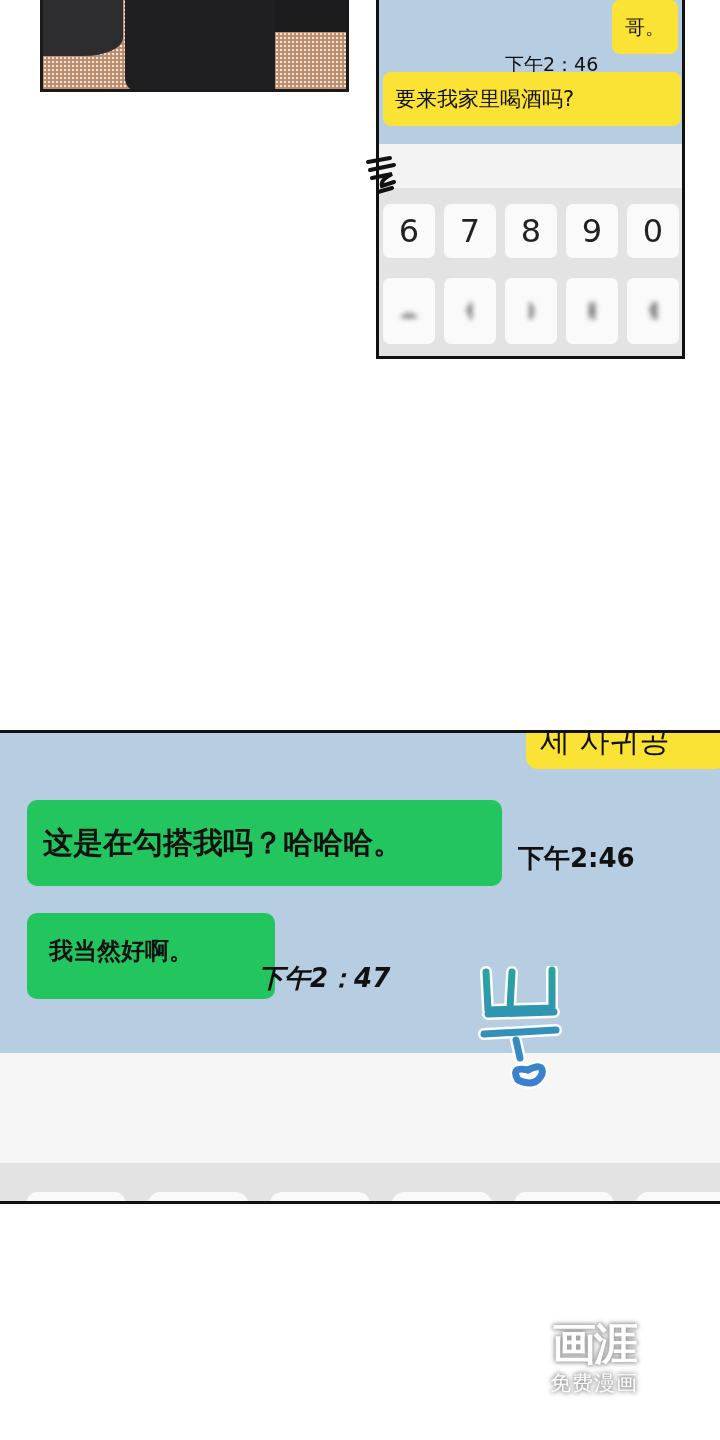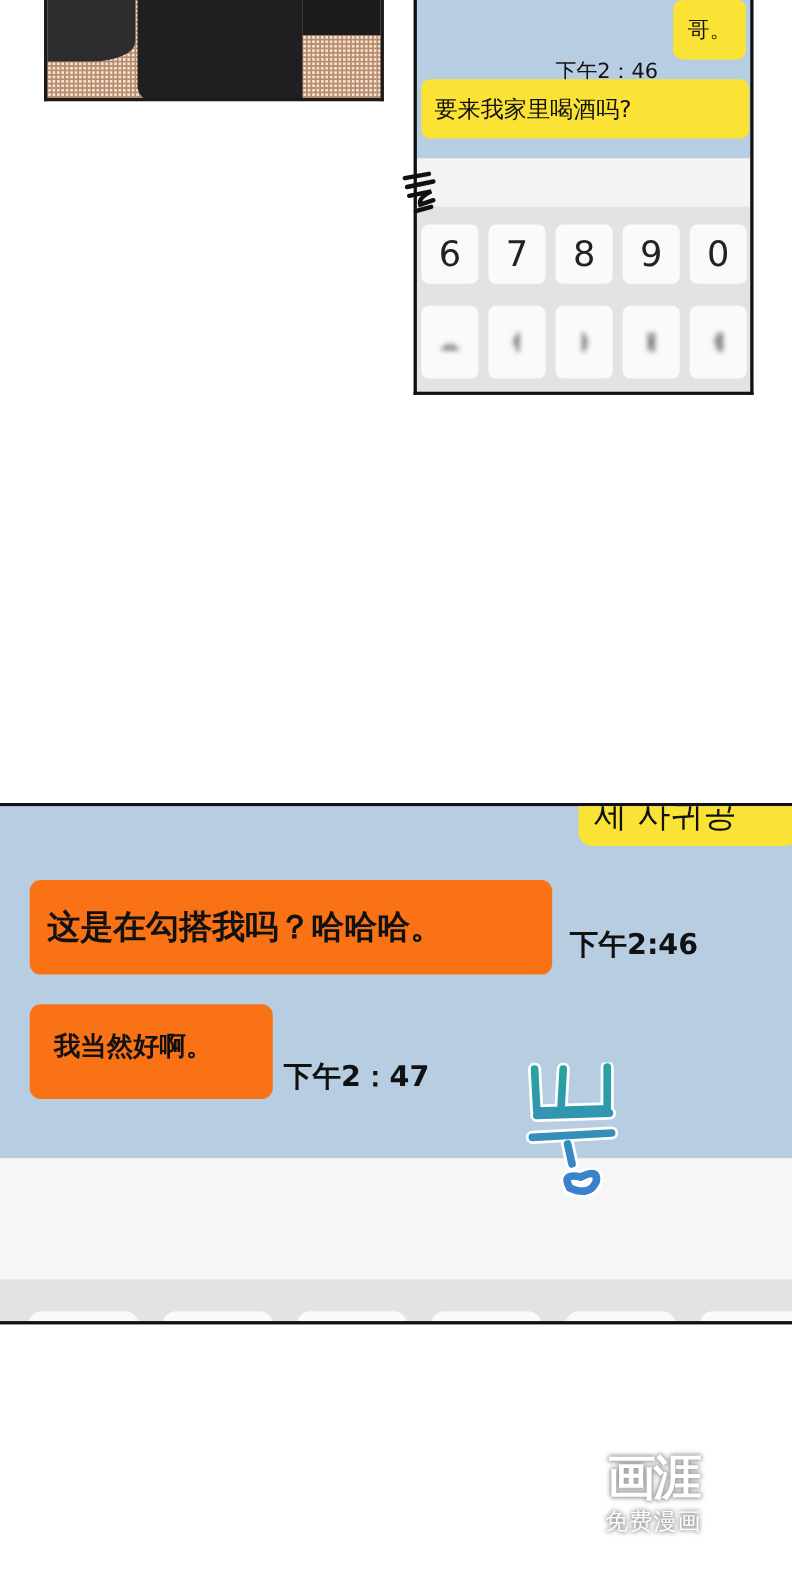--- a/index.html
+++ b/index.html
@@ -39,25 +39,25 @@
     .swish { position: absolute; left: 364px; top: 152px; width: 36px; height: 48px; }
 
     
     .chat-panel {
       position: absolute; left: -4px; top: 730px; width: 730px; height: 474px;
       border-top: 3px solid #111; border-bottom: 3px solid #111; background: #e3e3e3; overflow: hidden;
     }
     .chat-panel .bg { position: absolute; left: 0; top: 0; right: 0; height: 320px; background: #b7cde2; }
     .chat-panel .input { position: absolute; left: 0; top: 320px; right: 0; height: 110px; background: #f6f6f6; }
     .chat-panel .top-bubble { position: absolute; left: 530px; top: -30px; width: 200px; height: 66px; background: #fbe335; border-radius: 12px; font-size: 30px; padding: 18px 0 0 14px; overflow: hidden; white-space: nowrap; color: #111; }
-    .bubble-w { position: absolute; background: #f97316; border-radius: 10px; color: #111; display: flex; align-items: center; }
+    .bubble-w { position: absolute; background: #22c55e; border-radius: 10px; color: #111; display: flex; align-items: center; }
     .chat-panel .m1 { left: 31px; top: 67px; width: 475px; height: 86px; font-size: 30px; padding-left: 16px; font-weight: bold; }
     .chat-panel .m1t { position: absolute; left: 522px; top: 108px; font-size: 26px; font-weight: bold; color: #111; }
-    .chat-panel .m2 { left: 31px; top: 180px; width: 221px; height: 86px; font-size: 24px; padding-left: 22px; font-weight: bold; align-items: flex-start; padding-top: 22px; text-align: center; }
-    .chat-panel .m2t { position: absolute; left: 262px; top: 228px; font-size: 26px; font-weight: bold; color: #111; }
+    .chat-panel .m2 { left: 31px; top: 180px; width: 248px; height: 86px; font-size: 24px; padding-left: 22px; font-weight: bold; align-items: flex-start; padding-top: 22px; text-align: center; }
+    .chat-panel .m2t { position: absolute; left: 262px; top: 228px; font-size: 26px; font-weight: bold; color: #111; font-style: italic; }
     .chat-panel .keyrow { position: absolute; top: 459px; height: 30px; width: 100px; background: #fafafa; border-radius: 12px; }
 
     .sfx { position: absolute; left: 476px; top: 966px; width: 92px; height: 124px; }
 
     .watermark { position: absolute; left: 534px; top: 1318px; width: 120px; text-align: center; color: #ffffff; filter: drop-shadow(0 0 2px #999) drop-shadow(0 0 2px #aaa); }
     .watermark .wm-logo { font-size: 44px; font-weight: bold; letter-spacing: -2px; line-height: 52px; }
     .watermark .wm-sub { font-size: 21px; line-height: 26px; letter-spacing: 1px; }
   </style>
 </head>
 <body>

